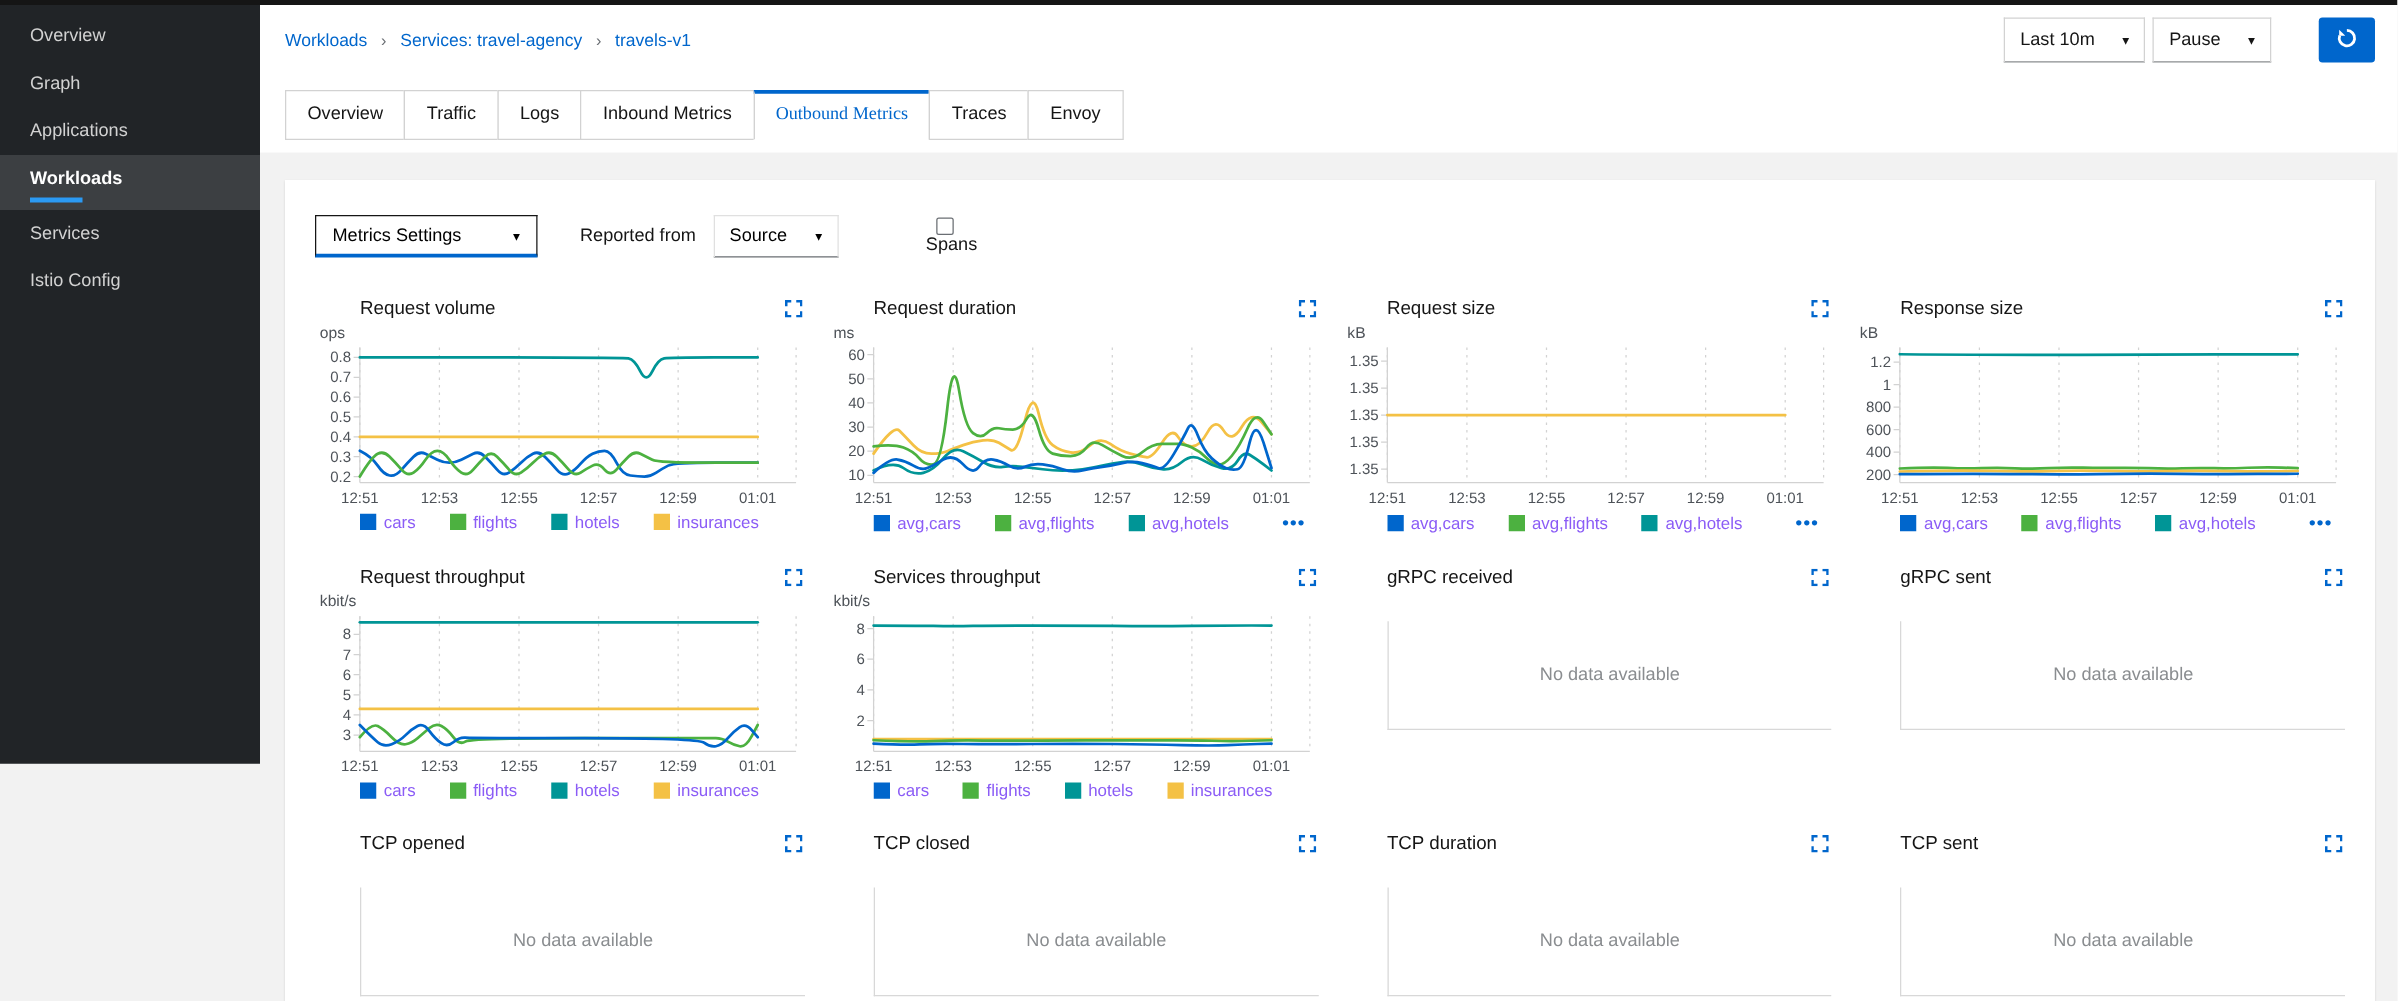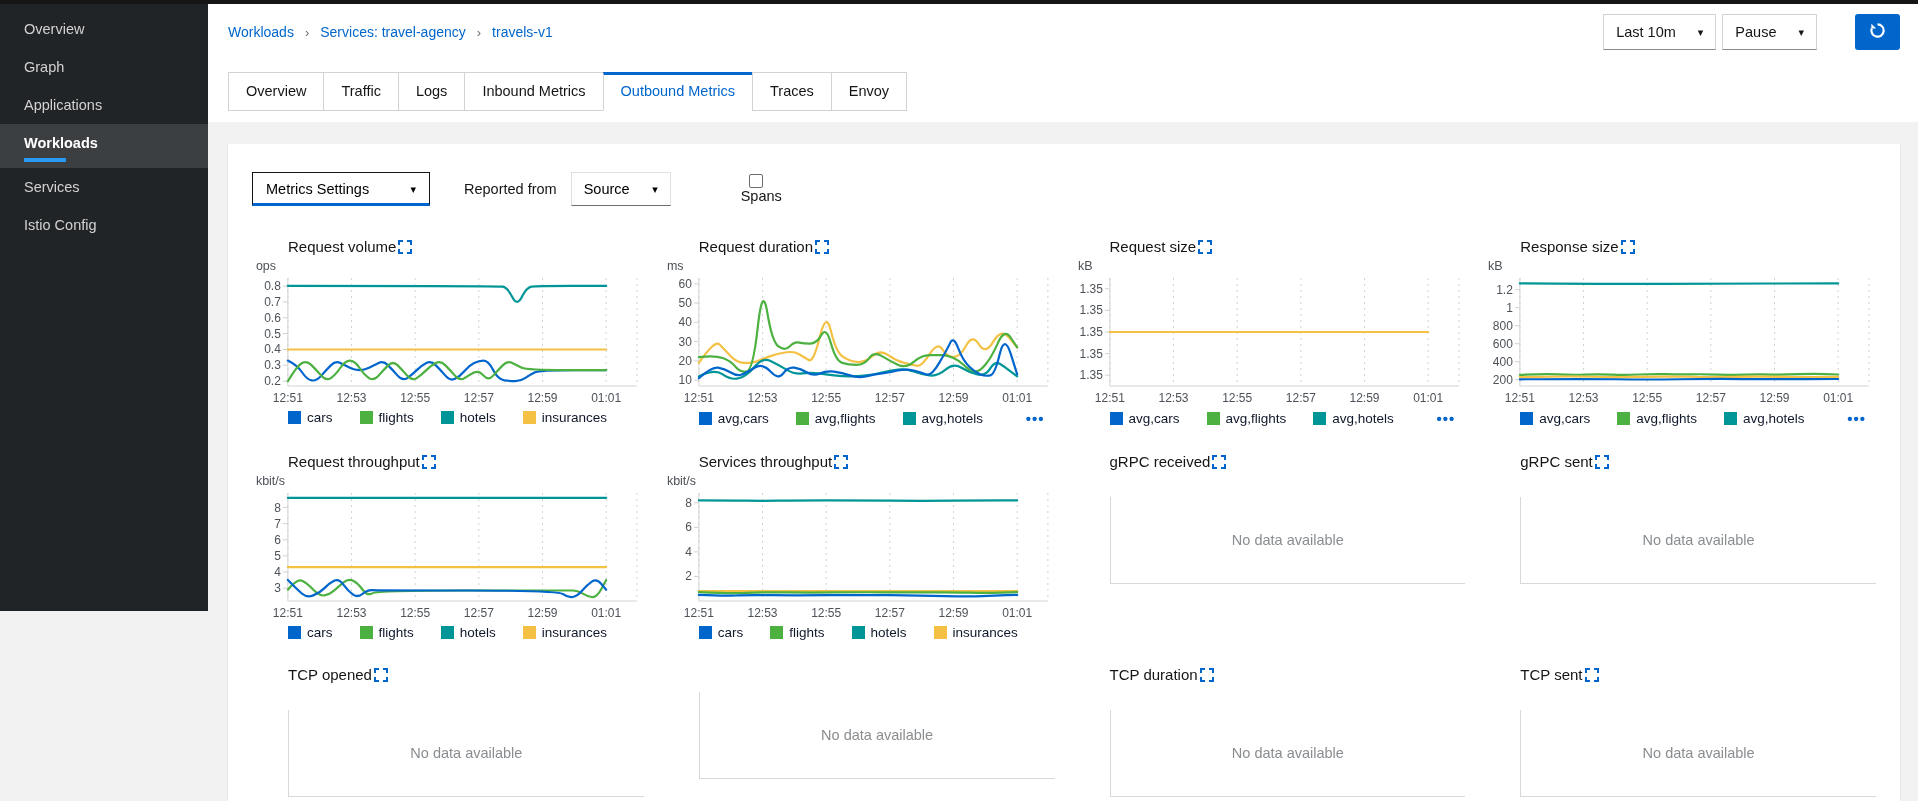--- a/index.html
+++ b/index.html
@@ -30,21 +30,21 @@
   .toolbar-btn .caret { margin-left: 22px; font-size: 11px; color: #151515; }
   #duration-dropdown { min-width: 113px; justify-content: space-between; }
   #pause-dropdown { margin-left: 6px; min-width: 84px; justify-content: space-between; margin-right: 38px; }
   #refresh-button { background: #0066cc; border: none; border-radius: 3px; width: 45px; height: 36px;
                     display: flex; align-items: center; justify-content: center; cursor: pointer; }
 
   #tabs { display: flex; margin: 32px 0 0 20px; }
   .tab { background: #ffffff; border: 1px solid #d2d2d2; border-top: 1px solid #d2d2d2; margin-left: -1px;
          padding: 10px 17px 11px 17px; font-size: 14.5px; cursor: pointer; color: #151515; }
   .tab:first-child { margin-left: 0; }
-  .tab.active { border-top: 3px solid #0066cc; padding-top: 8px; color: #0066cc; border-bottom: 1px solid #fff; }
+  .tab.active { border-top: 3px solid #0066cc; padding-top: 8px; color: #0066cc; border-bottom: 1px solid #fff; font-family: Liberation Serif, serif; }
 
   
   #content { flex: 1; background: #f2f2f2; padding: 22px 18px 19px 20px; }
   #card { background: #ffffff; height: 100%; box-shadow: 0 1px 2px rgba(3,3,3,.12); padding: 26px 14px 20px 14px; }
 
   #controls { display: flex; align-items: center; margin: 2px 0 32px 10px; }
   #metrics-settings { background: #fff; border: 1px solid #151515; border-bottom: 3px solid #0066cc;
                       padding: 8px 13px 6px 13px; font-size: 14.5px; display: flex; align-items: center;
                       cursor: pointer; min-width: 178px; justify-content: space-between; font-family: "Liberation Sans", sans-serif; }
   #reported-from-label { margin-left: 34px; font-size: 14.5px; }
@@ -52,28 +52,28 @@
                    padding: 8px 12px; font-size: 14.5px; margin-left: 14px; display: flex; align-items: center;
                    min-width: 100px; justify-content: space-between; cursor: pointer; font-family: "Liberation Sans", sans-serif; }
   .caret { font-size: 11px; }
   #spans-wrap { display: flex; align-items: center; margin-left: 60px; cursor: pointer; flex-direction: column; }
   #spans-checkbox { width: 14px; height: 14px; border: 1px solid #6a6e73; border-radius: 2px; background: #fff; }
   #spans-label { margin-left: 10px; font-size: 14.5px; }
 
   
   #charts-grid { display: grid; grid-template-columns: repeat(4, 1fr); column-gap: 19px; row-gap: 26px; margin: 0 10px; }
   .chart-cell { min-height: 168px; }
-  .chart-head { display: flex; justify-content: flex-start; align-items: flex-start; padding-left: 36px; }
+  .chart-head { display: flex; justify-content: space-between; align-items: flex-start; padding-left: 36px; }
   .chart-title { font-size: 15px; color: #151515; }
   .expand-button { background: none; border: none; cursor: pointer; padding: 2px; line-height: 0; }
   .chart-svg { display: block; width: 100%; height: 150px; margin-top: 2px; }
   .legend { display: flex; align-items: center; padding-left: 36px; margin-top: 2px; }
   .legend-item { display: flex; align-items: center; margin-right: 27px; cursor: pointer; }
   .legend-swatch { width: 13px; height: 13px; display: inline-block; margin-right: 6px; }
-  .legend-label { font-size: 13.5px; color: #0f172a; }
+  .legend-label { font-size: 13.5px; color: #8b5cf6; }
   .legend-overflow { margin-left: auto; margin-right: 10px; color: #0066cc; font-weight: bold; letter-spacing: 1px; cursor: pointer; font-size: 15px; }
   .empty-plot { margin: 26px 0 0 36px; height: 87px; border-left: 1px solid #d8d8d8; border-bottom: 1px solid #d8d8d8;
                 display: flex; align-items: center; justify-content: center; }
   .no-data-text { color: #8a8d90; font-size: 14.5px; }
 </style>
 </head>
 <body>
 
 <div id="topstrip"></div>
 <div id="app">
@@ -515,20 +515,26 @@
                 <span class="chart-title">TCP opened</span>
                 <button class="expand-button"><svg width="14" height="14" viewBox="0 0 14 14">
                     <path d="M1 5V1h4 M9 1h4v4 M13 9v4h-4 M5 13H1V9" fill="none" stroke="#0066CC" stroke-width="2"></path>
                   </svg></button>
               </div>
               <div class="empty-plot">
                 <span class="no-data-text">No data available</span>
               </div>
             </div>
             <div class="chart-cell">
+              <div class="chart-head">
+                <span class="chart-title">TCP closed</span>
+                <button class="expand-button"><svg width="14" height="14" viewBox="0 0 14 14">
+                    <path d="M1 5V1h4 M9 1h4v4 M13 9v4h-4 M5 13H1V9" fill="none" stroke="#0066CC" stroke-width="2"></path>
+                  </svg></button>
+              </div>
               <div class="empty-plot">
                 <span class="no-data-text">No data available</span>
               </div>
             </div>
             <div class="chart-cell">
               <div class="chart-head">
                 <span class="chart-title">TCP duration</span>
                 <button class="expand-button"><svg width="14" height="14" viewBox="0 0 14 14">
                     <path d="M1 5V1h4 M9 1h4v4 M13 9v4h-4 M5 13H1V9" fill="none" stroke="#0066CC" stroke-width="2"></path>
                   </svg></button>

